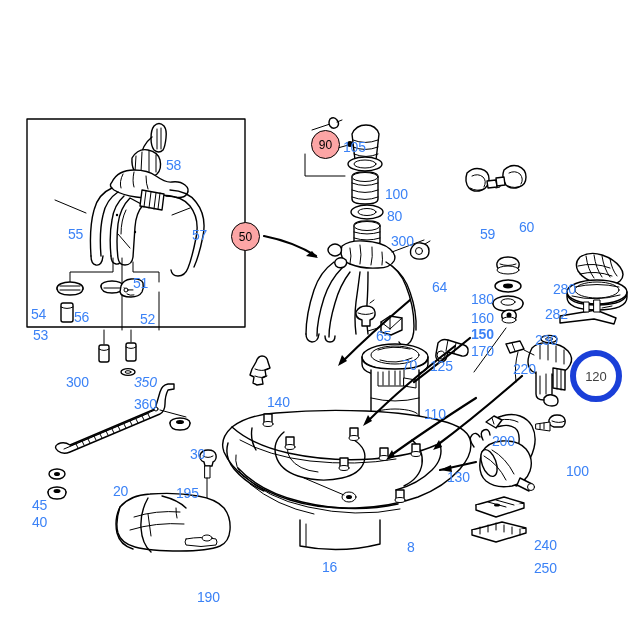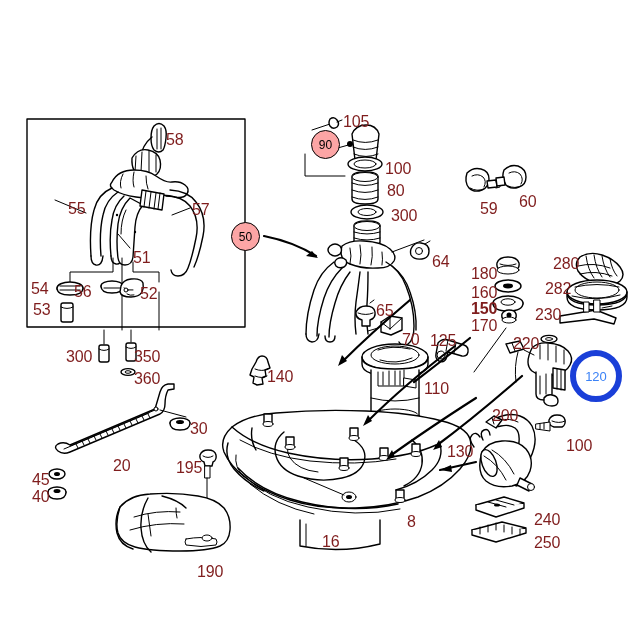--- a/index.html
+++ b/index.html
@@ -27,25 +27,26 @@
   }
   .ln { fill: none; stroke: #000000; stroke-width: 1.4; stroke-linecap: round; stroke-linejoin: round; }
   .ln-thin { fill: none; stroke: #000000; stroke-width: 1; stroke-linecap: round; stroke-linejoin: round; }
   .ln-thick { fill: none; stroke: #000000; stroke-width: 2.2; stroke-linecap: round; stroke-linejoin: round; }
   .fillw { fill: #ffffff; stroke: #000000; stroke-width: 1.4; stroke-linejoin: round; stroke-linecap: round; }
   .fillw-thin { fill: #ffffff; stroke: #000000; stroke-width: 1; stroke-linejoin: round; stroke-linecap: round; }
   .fillk { fill: #000000; stroke: none; }
   .lbl {
     position: absolute;
     font-family: "Liberation Sans", sans-serif;
-    font-size: 16px;
-    color: #7f1d1d;
+    font-size: 14px;
+    color: #3b82f6;
     white-space: nowrap;
     line-height: 1;
     letter-spacing: -0.2px;
+    margin-top: 26px;
   }
   .lbl-bold { font-weight: bold; }
   .callout-ring {
     position: absolute;
     border: 1.5px solid #000000;
     border-radius: 50%;
     background: #fca5a5;
     display: flex;
     align-items: center;
     justify-content: center;
@@ -55,21 +56,21 @@
   }
   .callout-blue {
     position: absolute;
     border-radius: 50%;
     background: #ffffff;
     display: flex;
     align-items: center;
     justify-content: center;
     font-family: "Liberation Sans", sans-serif;
     font-size: 13px;
-    color: #3b82f6;
+    color: #404040;
   }
 </style>
 </head>
 <body>
 
 <div id="diagram-root">
 
   <svg id="diagram-svg" viewBox="0 0 640 640">
 
     <g>
@@ -480,21 +481,21 @@
   <div id="label-layer">
       <div class="lbl" style="left: 166px; top: 132px;">58</div>
       <div class="lbl" style="left: 68px; top: 201px;">55</div>
       <div class="lbl" style="left: 192px; top: 202px;">57</div>
       <div class="lbl" style="left: 133px; top: 250px;">51</div>
       <div class="lbl" style="left: 31px; top: 281px;">54</div>
       <div class="lbl" style="left: 74px; top: 284px;">56</div>
       <div class="lbl" style="left: 140px; top: 286px;">52</div>
       <div class="lbl" style="left: 33px; top: 302px;">53</div>
       <div class="lbl" style="left: 66px; top: 349px;">300</div>
-      <div class="lbl" style="left: 134px; top: 349px;">350</div>
+      <div class="lbl" style="left: 134px; top: 349px; font-style: italic;">350</div>
       <div class="lbl" style="left: 134px; top: 371px;">360</div>
       <div class="lbl" style="left: 190px; top: 421px;">30</div>
       <div class="lbl" style="left: 113px; top: 458px;">20</div>
       <div class="lbl" style="left: 176px; top: 460px;">195</div>
       <div class="lbl" style="left: 32px; top: 472px;">45</div>
       <div class="lbl" style="left: 32px; top: 489px;">40</div>
       <div class="lbl" style="left: 197px; top: 564px;">190</div>
       <div class="lbl" style="left: 343px; top: 114px;">105</div>
       <div class="lbl" style="left: 385px; top: 161px;">100</div>
       <div class="lbl" style="left: 387px; top: 183px;">80</div>

